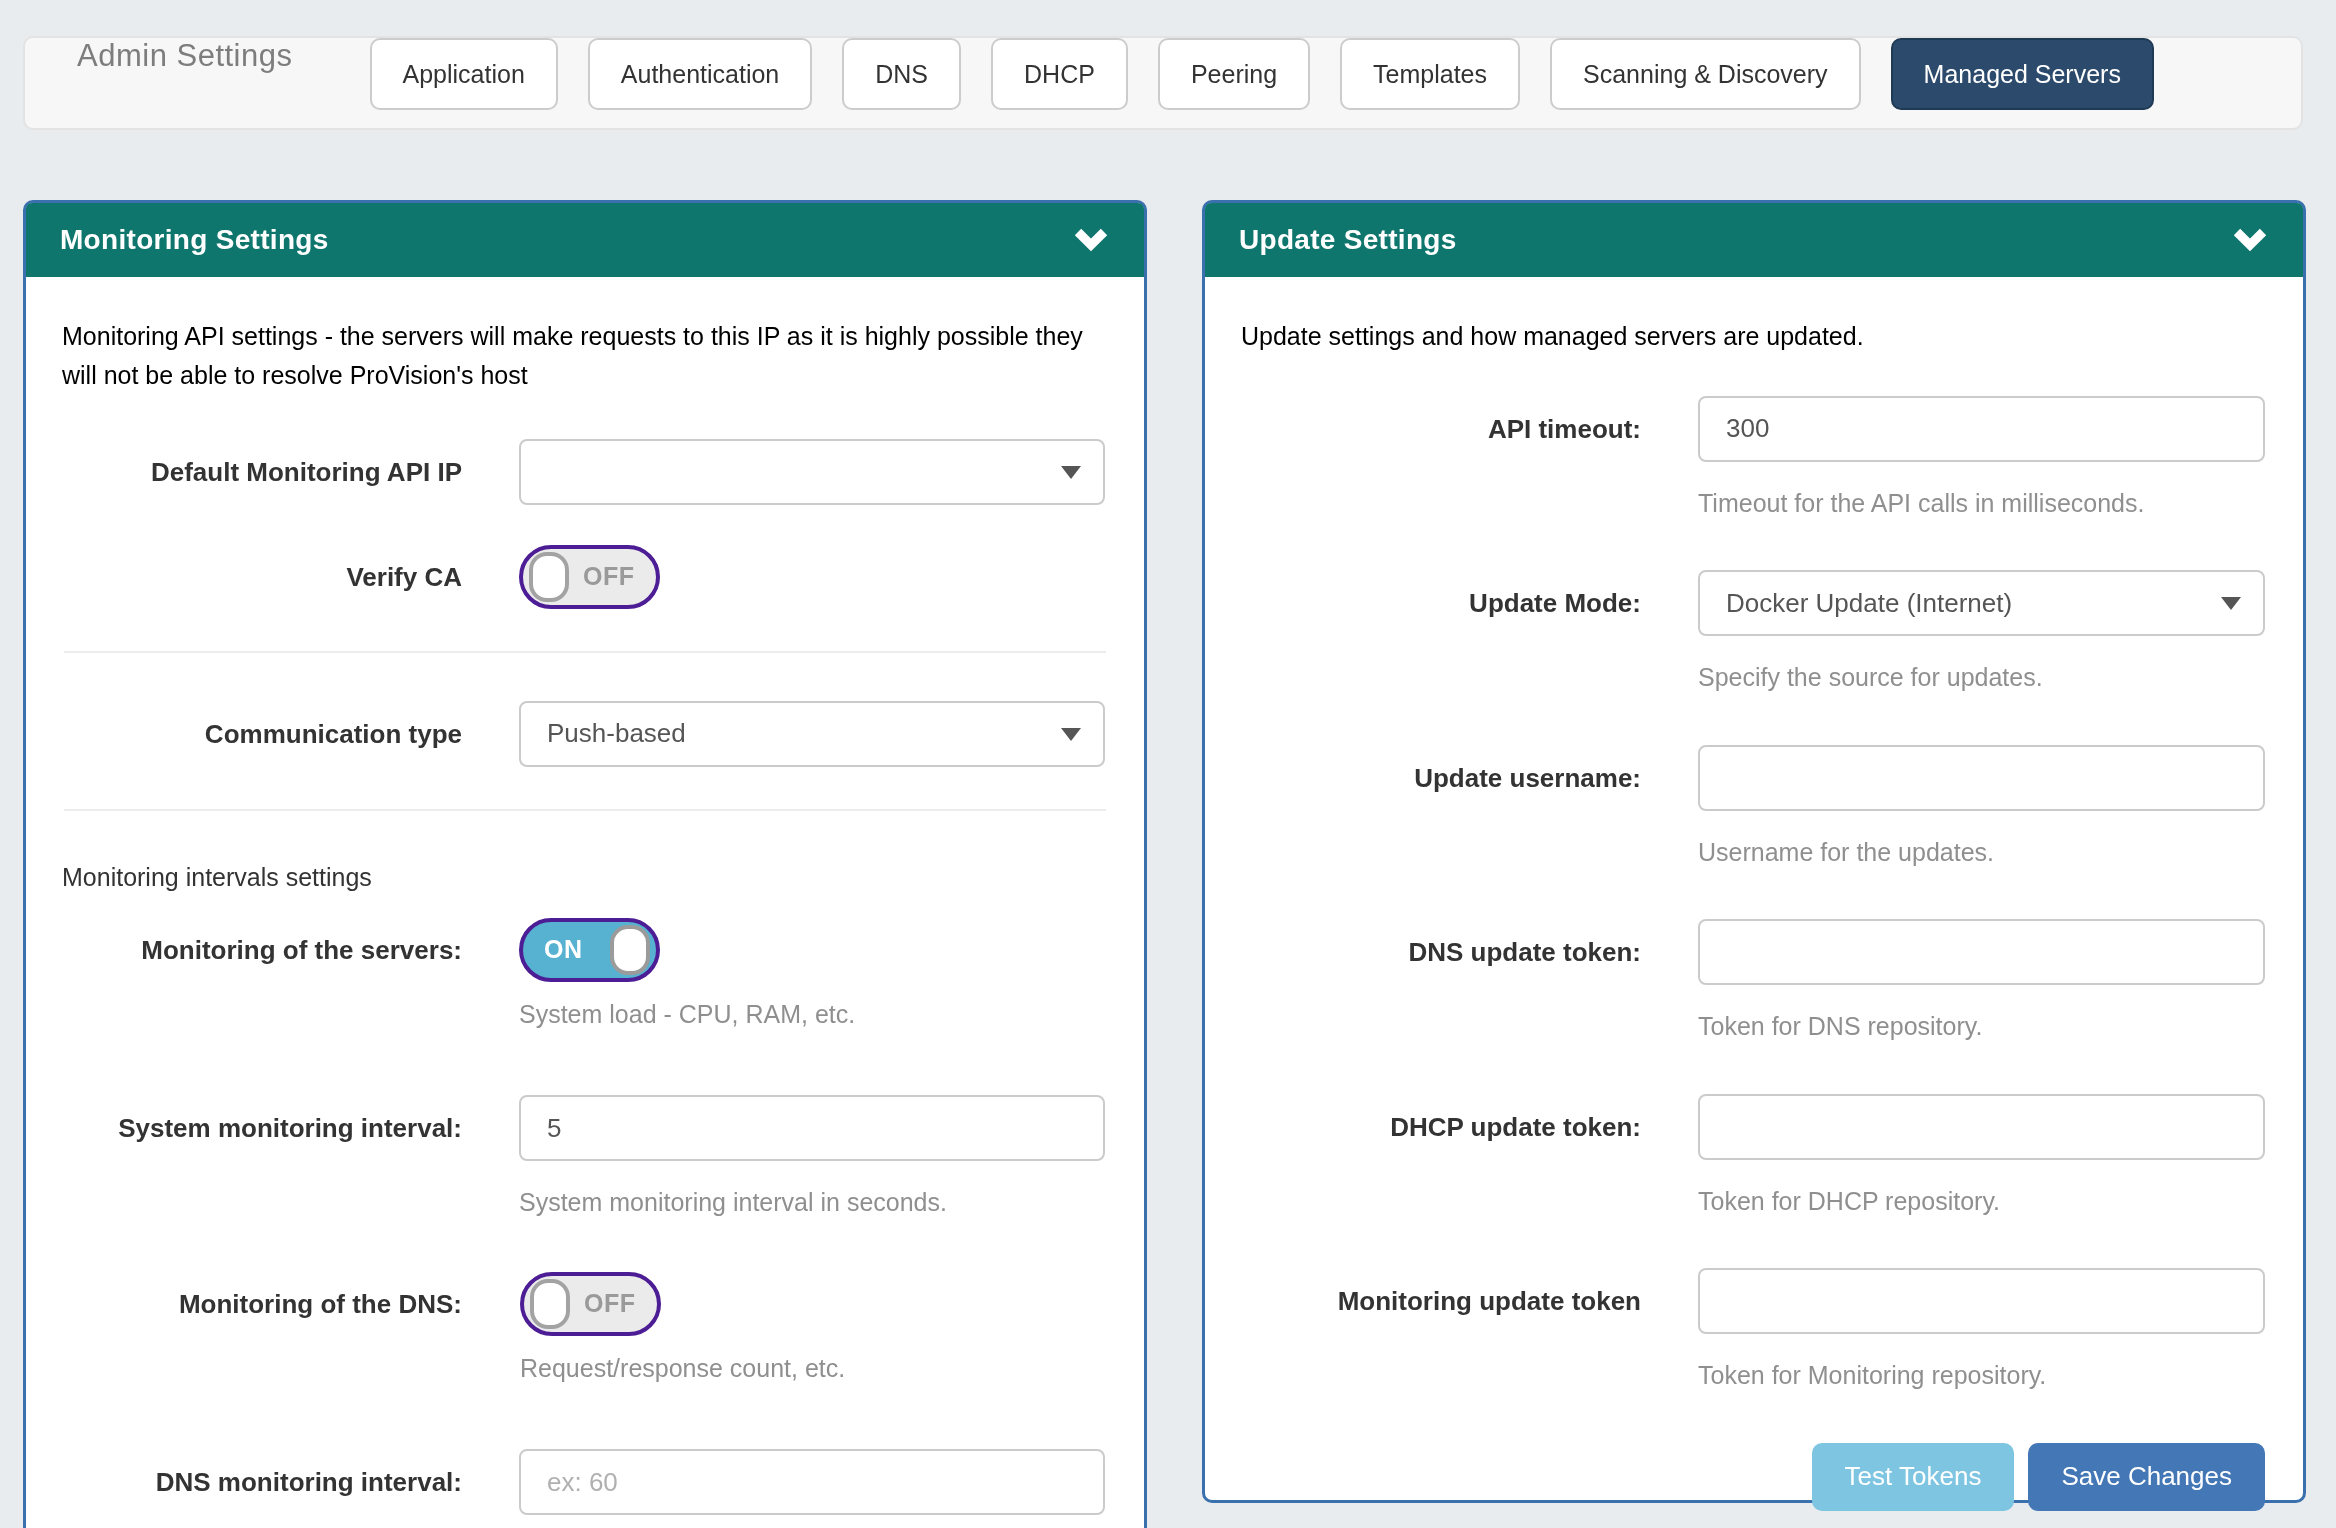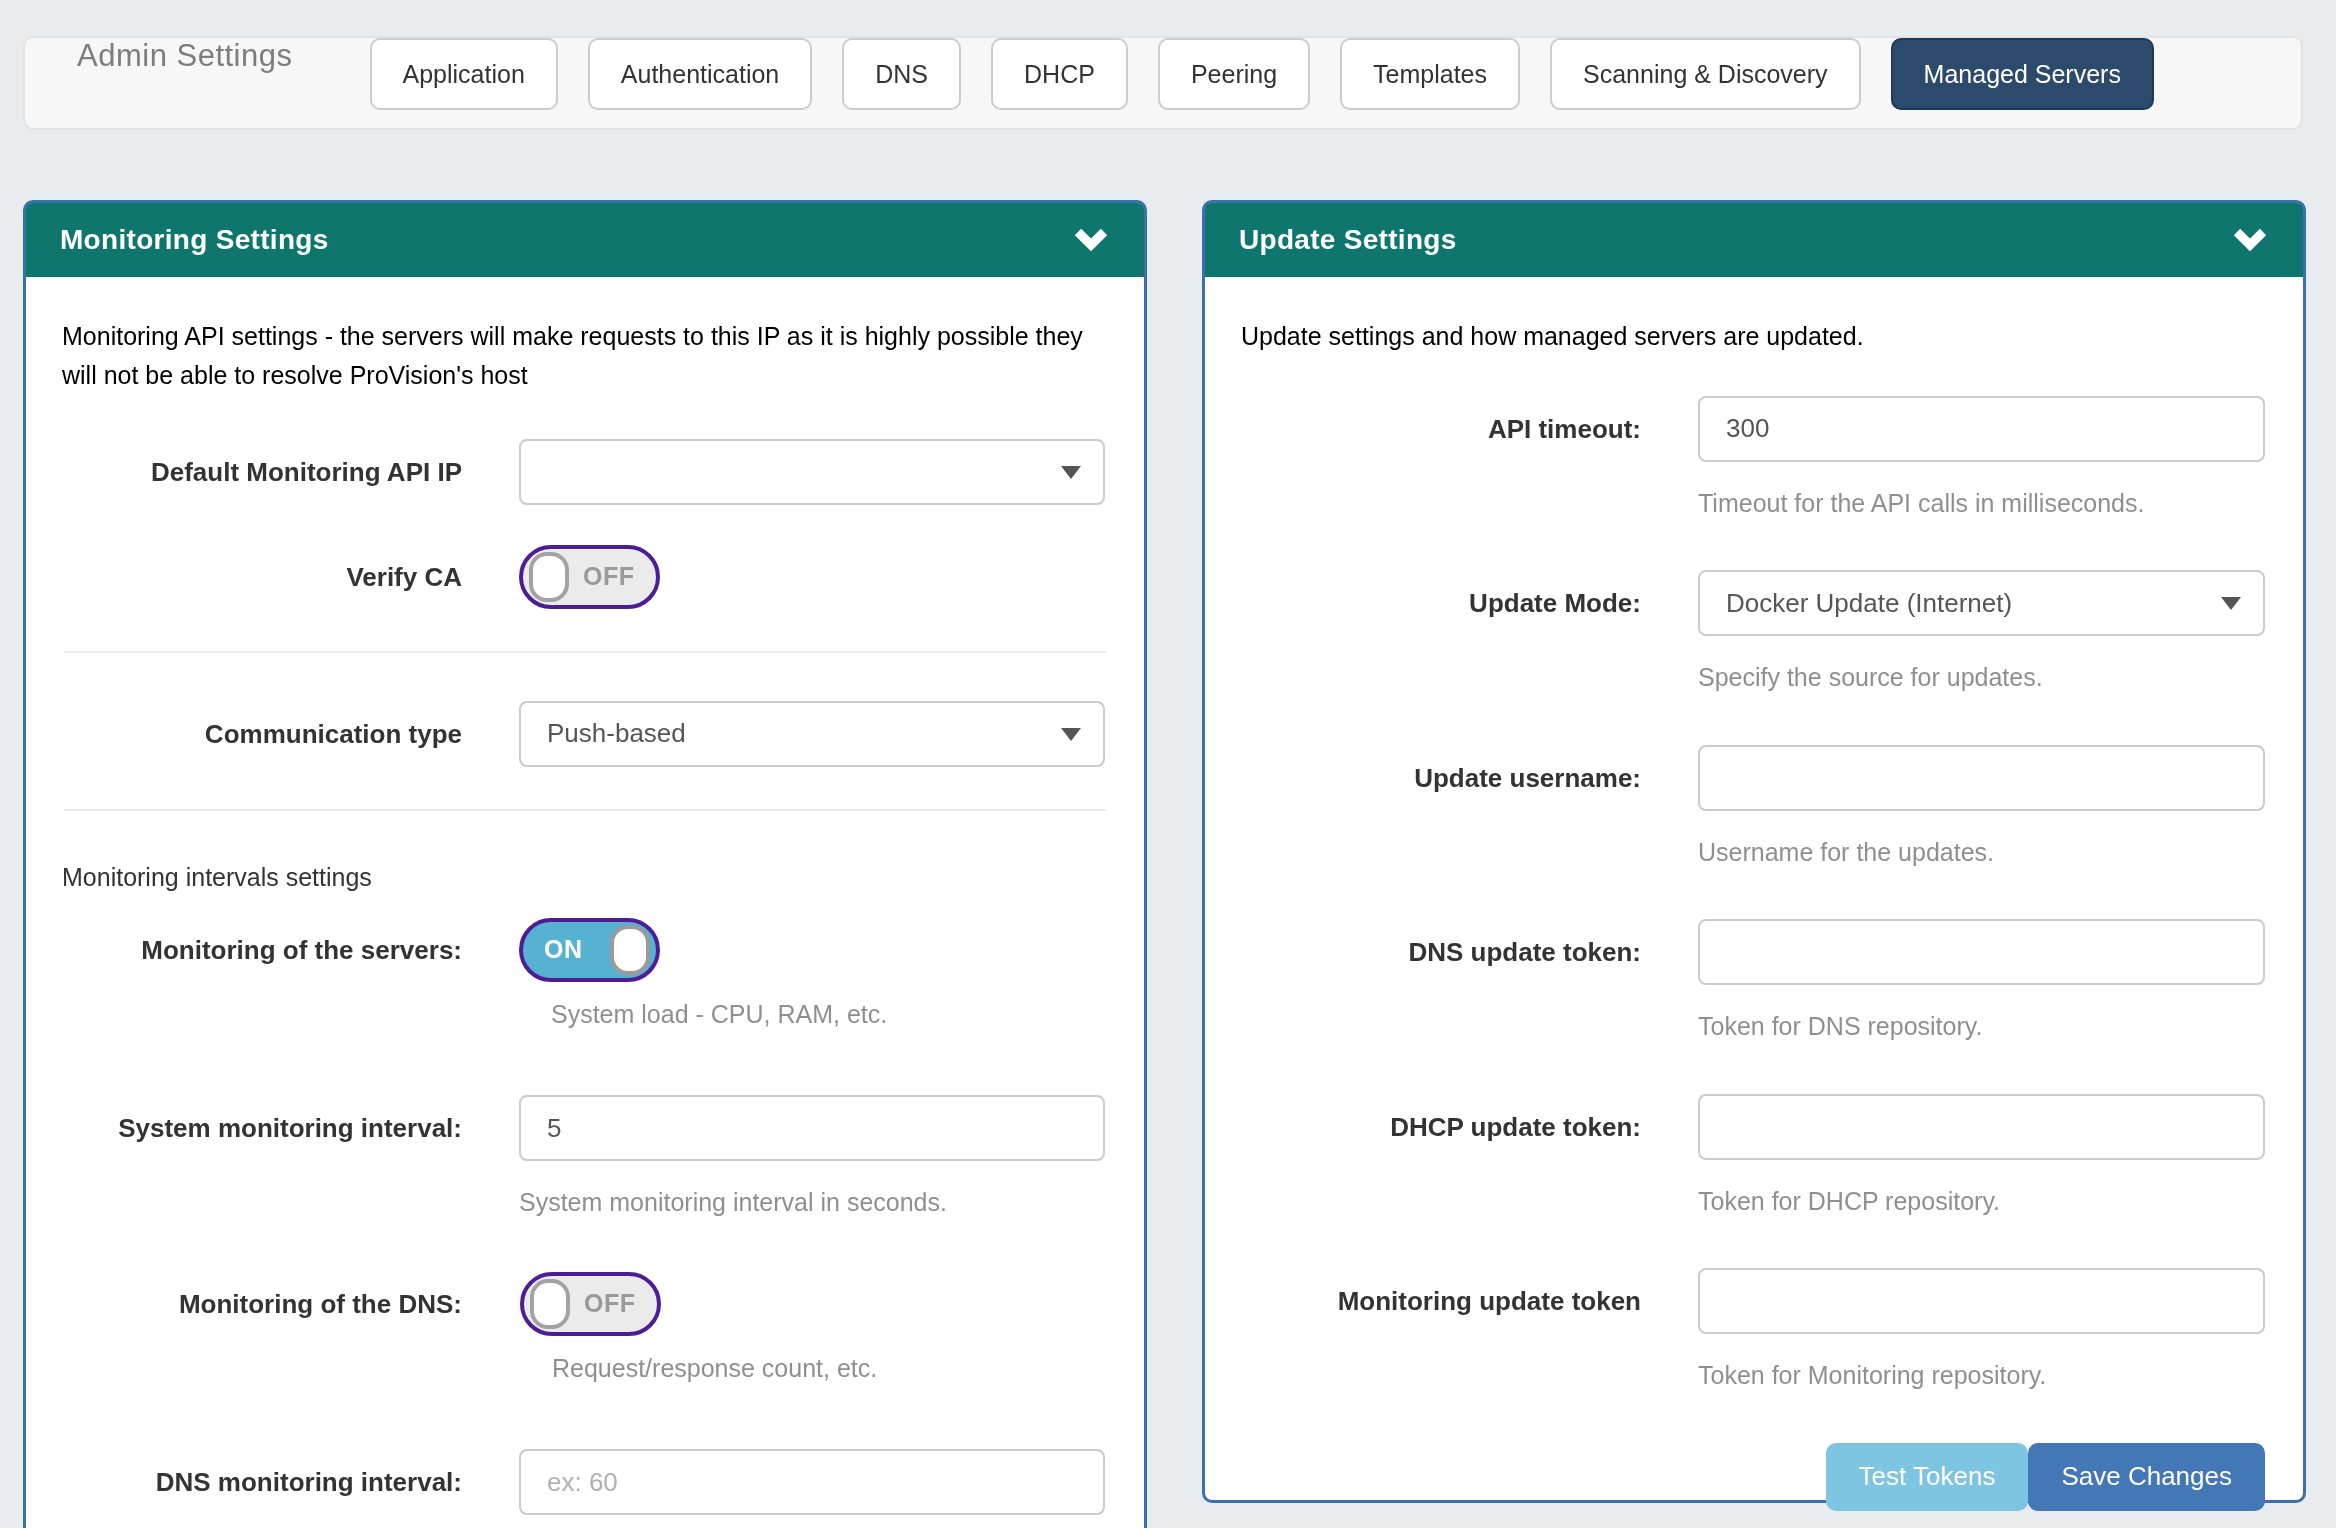--- a/index.html
+++ b/index.html
@@ -85,32 +85,32 @@
   }
   .toggle.on  { background:#57b1d0; }
   .toggle.on .knob  { right:6px; border-color:#9b9b9b; }
   .toggle.on .state { color:#fff; margin-left:21px; }
   .toggle.off { background:#ebebeb; }
   .toggle.off .knob { left:6px; }
   .toggle.off .state { color:#9a9a9a; margin-left:60px; }
   .toggle .state { font-size:25px; font-weight:bold; letter-spacing:0.5px; }
 
   
-  .btn-row { display:flex; justify-content:flex-end; gap:0; margin-top:48px; }
+  .btn-row { display:flex; justify-content:flex-end; gap:14px; margin-top:48px; }
   .btn {
     height:68px; border:none; border-radius:10px; color:#fff; font-size:26px;
     padding:0 33px; cursor:pointer; font-family:"Liberation Sans", sans-serif;
   }
   .btn-test { background:#7ec5e2; }
   .btn-save { background:#4377b5; }
 
   
   .mt40 { margin-top:40px; } .mt44 { margin-top:44px; } .mt48 { margin-top:48px; }
   .mt26 { margin-top:26px; } .mt50 { margin-top:50px;justify-content:space-between; } .mt62 { margin-top:62px; }
-  .help-tight { margin-top:14px;margin-left:32px; }
+  .help-tight { margin-top:14px; }
 </style>
 </head>
 <body>
 
 <div class="topbar">
   <div class="topbar-title">Admin Settings</div>
   <div class="tabs">
     <div class="tab">Application</div>
     <div class="tab">Authentication</div>
     <div class="tab">DNS</div>

